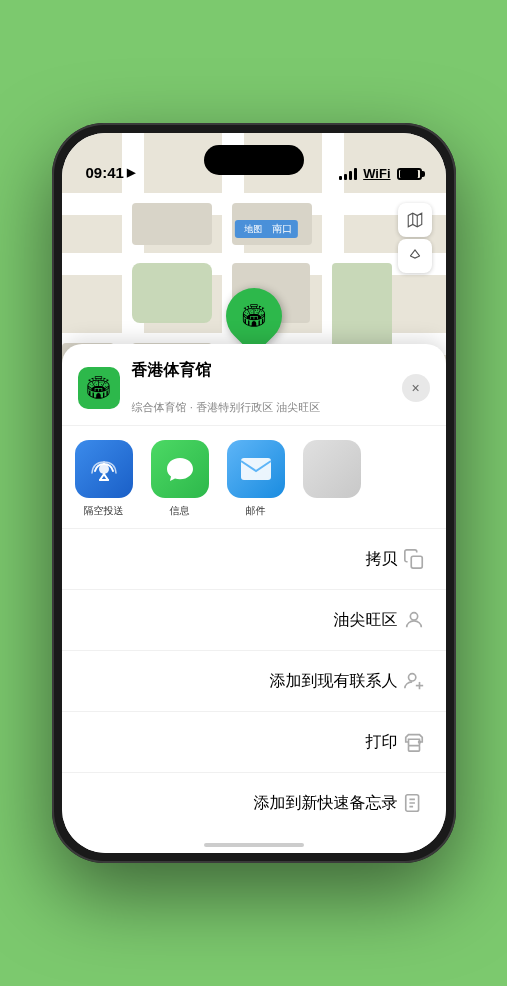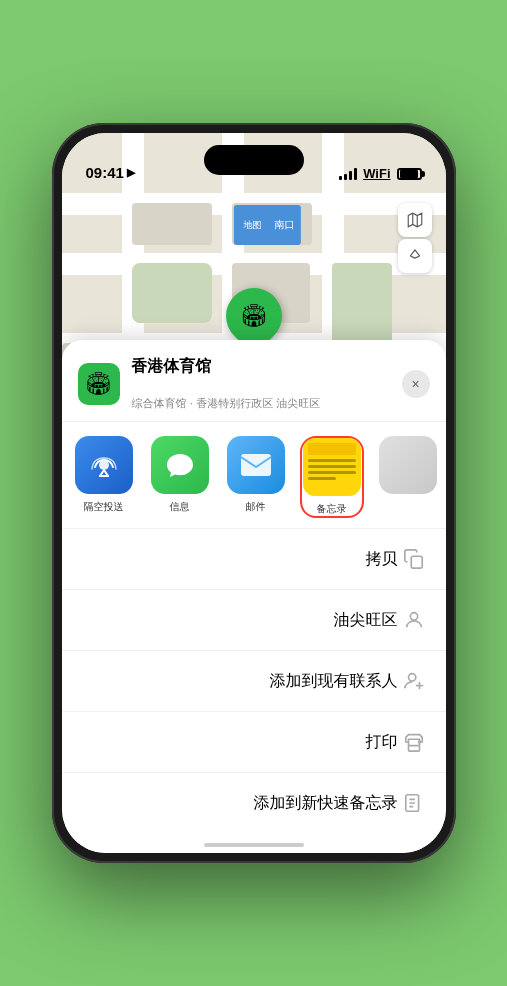--- a/index.html
+++ b/index.html
@@ -146,30 +146,29 @@
     }
     .map-block-green {
       position: absolute;
       background: #c8d8b8;
       border-radius: 4px;
     }
 
     
     .map-label {
       position: absolute;
-      top: 72px;
+      top: 87px;
       left: 50%;
       transform: translateX(-30%);
       background: #4a90d9;
       color: #fff;
       font-size: 10px;
-      padding: 13px 6px;
+      padding: 2px 6px;
       border-radius: 3px;
       white-space: nowrap;
-      font-family: Liberation Mono, monospace;
     }
 
     
     .map-controls {
       position: absolute;
       top: 70px;
       right: 14px;
       display: flex;
       flex-direction: column;
       gap: 2px;
@@ -480,30 +479,20 @@
         <div class="share-item">
           <div class="share-icon-wrap mail">
             <svg width="32" height="24" viewBox="0 0 32 24">
               <rect x="1" y="1" width="30" height="22" rx="3" fill="white" opacity="0.9"></rect>
               <path d="M1 4 L16 14 L31 4" stroke="#5eb5f7" stroke-width="2" fill="none"></path>
             </svg>
           </div>
           <span class="share-label">邮件</span>
         </div>
 
-        <div class="share-item notes-selected">
-          <div style="width:58px;height:58px;border-radius:12px;overflow:hidden;background:#ffd60a;display:flex;flex-direction:column;padding:5px 5px 3px;">
-            <div style="height:12px;background:#f5c000;border-radius:3px 3px 0 0;margin-bottom:4px;"></div>
-            <div style="height:3px;background:rgba(0,0,0,0.3);border-radius:2px;margin-bottom:3px;"></div>
-            <div style="height:3px;background:rgba(0,0,0,0.3);border-radius:2px;margin-bottom:3px;"></div>
-            <div style="height:3px;background:rgba(0,0,0,0.3);border-radius:2px;margin-bottom:3px;"></div>
-            <div style="height:3px;background:rgba(0,0,0,0.3);border-radius:2px;width:60%;"></div>
-          </div>
-          <span class="share-label">备忘录</span>
-        </div>
 
         <div class="share-item">
           <div style="width:58px;height:58px;border-radius:14px;background:linear-gradient(135deg,#e0e0e0,#c8c8c8);display:flex;align-items:center;justify-content:center;flex-direction:column;gap:4px;">
             
           </div>
 
         </div>
 
       </div>
 

